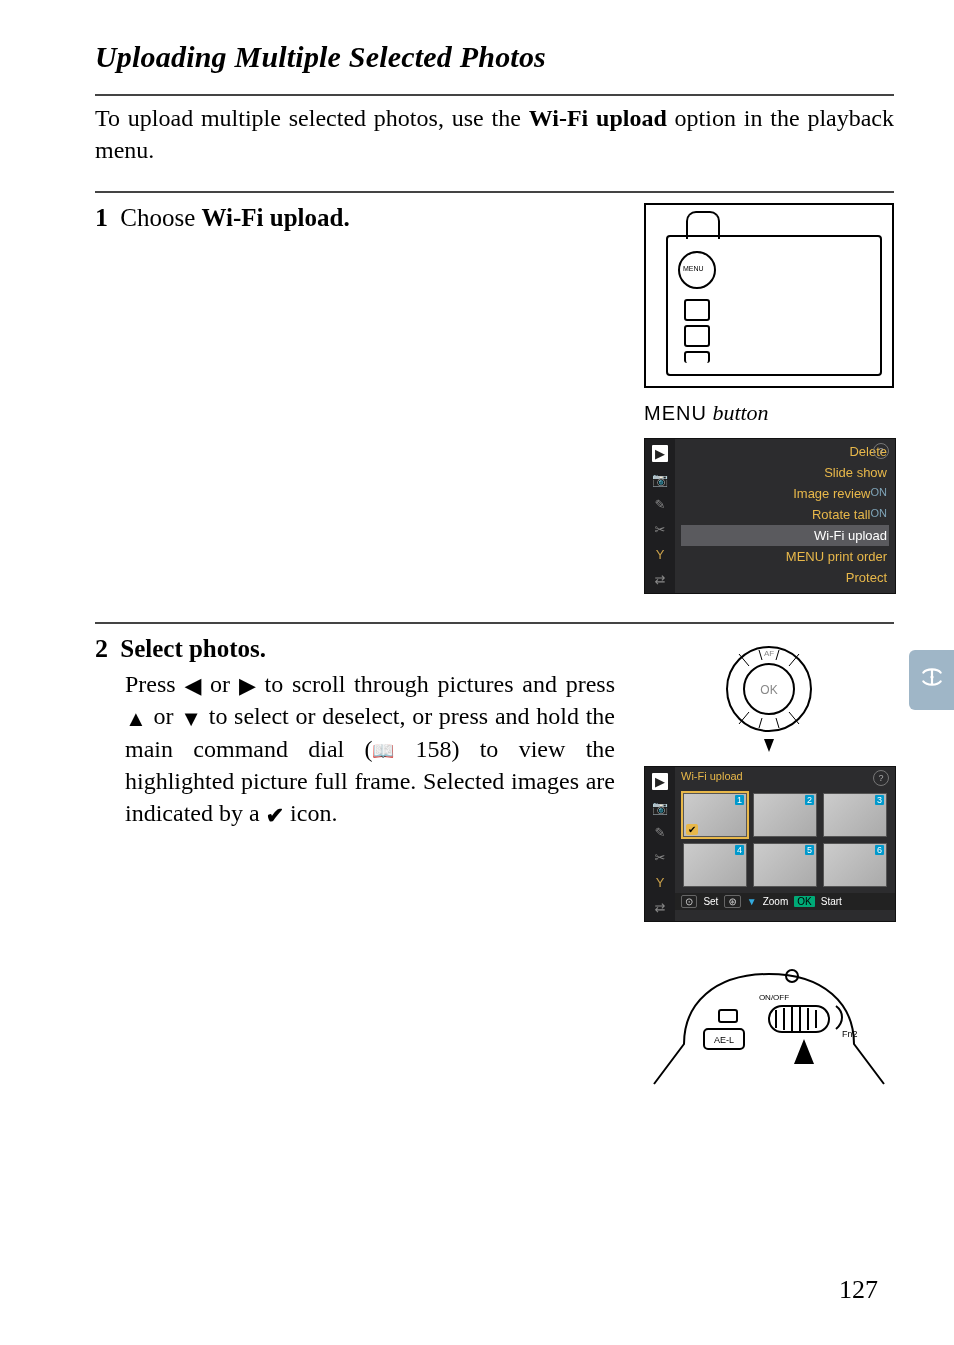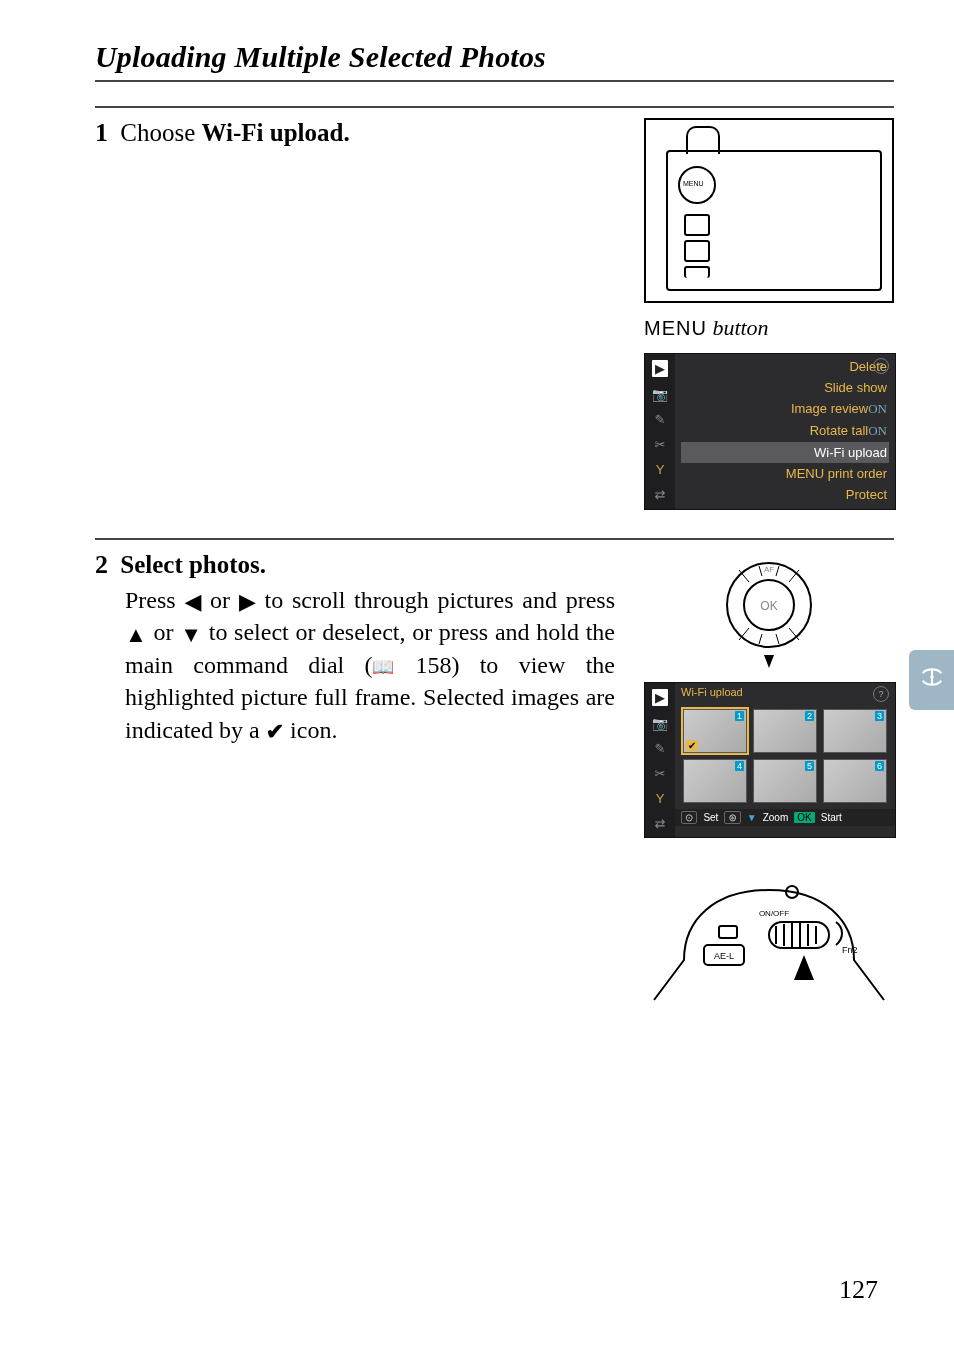--- a/index.html
+++ b/index.html
@@ -28,21 +28,21 @@
     display: flex;
     align-items: center;
     justify-content: center;
     color: #fff;
     font-size: 22px;
   }
   .section-title {
     font-style: italic;
     font-weight: bold;
     font-size: 30px;
-    padding-bottom: 6px;
+    padding-bottom: 20px;
     border-bottom: 2px solid #444;
     margin-bottom: 6px;
     letter-spacing: .2px;
   }
   .intro {
     font-size: 24px;
     line-height: 1.35;
     text-align: justify;
   }
   .intro b { font-weight: bold; }
@@ -173,21 +173,21 @@
   .lcd-menu .row {
     display: flex;
     justify-content: flex-end;
     padding: 3px 2px;
     color: #e8b84a;
   }
   .lcd-menu .row.sel {
     background: #5a5a5e;
     color: #fff;
   }
-  .lcd-menu .row .val { color: #7fa4b8; font-size: 13px; font-family: Liberation Serif, serif; }
+  .lcd-menu .row .val { color: #7fa4b8; font-size: 11px; }
   .lcd-menu .q {
     position: absolute; right: 6px; top: 4px;
     width: 14px; height: 14px; border: 1px solid #777; border-radius: 50%;
     color: #aaa; font-size: 9px; text-align: center; line-height: 14px;
   }
   .dpad {
     width: 250px;
     display: flex;
     justify-content: center;
   }
@@ -287,20 +287,25 @@
         <path d="M4 8 C7 4, 17 4, 20 8"></path>
         <path d="M4 16 C7 20, 17 20, 20 16"></path>
         <path d="M12 6 L12 18"></path>
         <circle cx="12" cy="12" r="1.5" fill="#fff" stroke="none"></circle>
       </svg>
     </span>
   </div>
 
   <div class="section-title">Uploading Multiple Selected Photos</div>
 
+  <div class="intro">
+    <span>To upload multiple selected photos, use the </span>
+    <b>Wi-Fi upload</b>
+    <span> option in the playback menu.</span>
+  </div>
 
   <div class="steps">
 
     <div class="step">
       <div class="step-row">
         <div class="step-text">
           <div class="step-title">
             <span class="num">1</span>
             <span>Choose </span><b>Wi-Fi upload.</b>
           </div>

